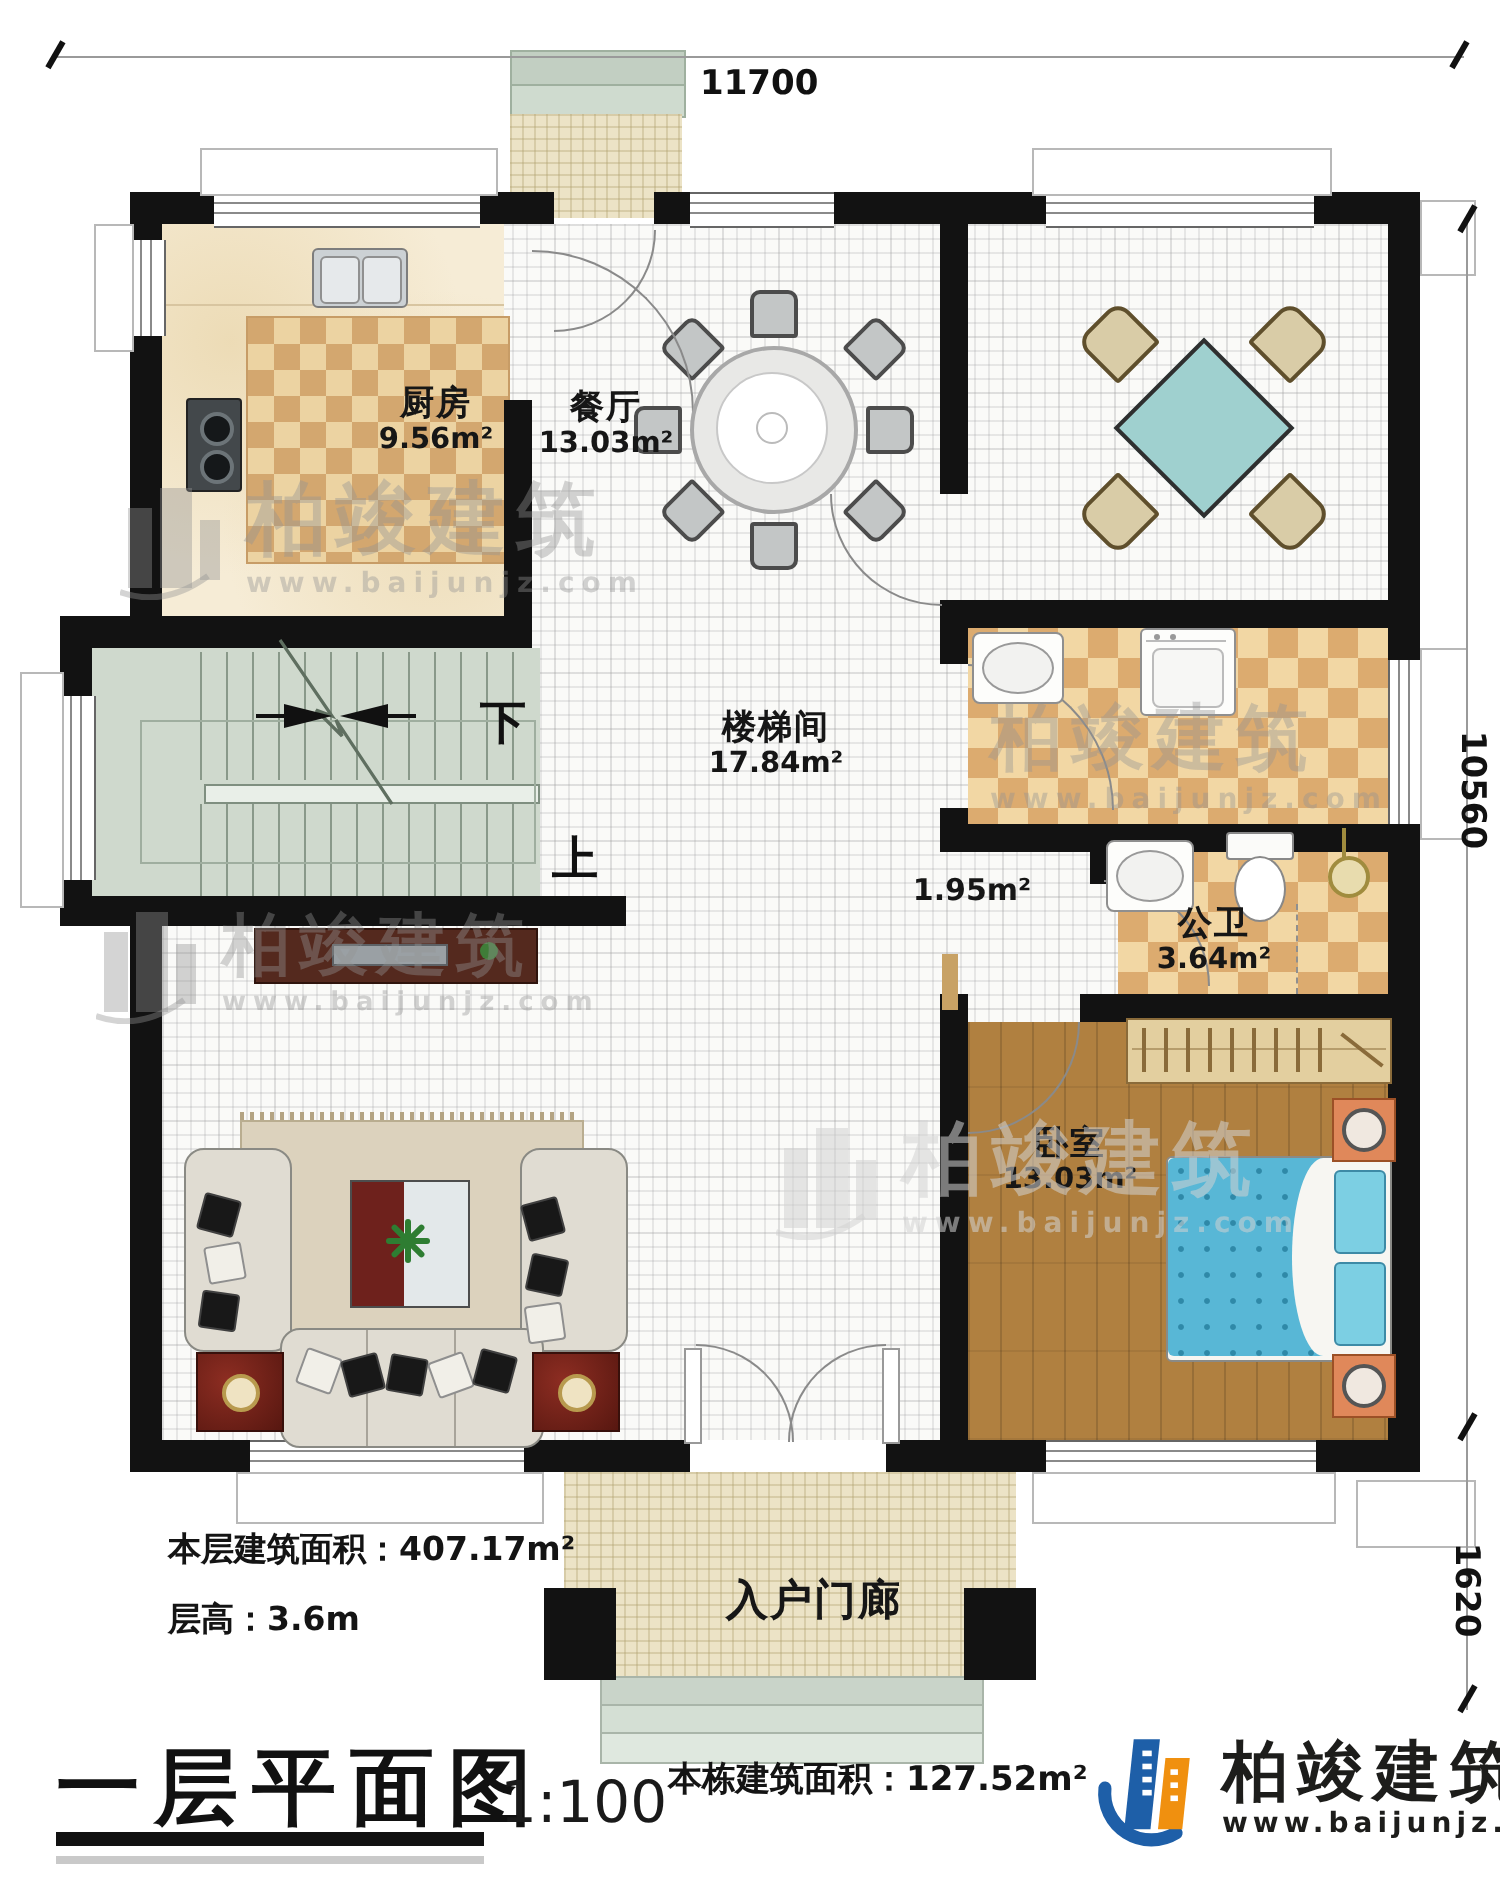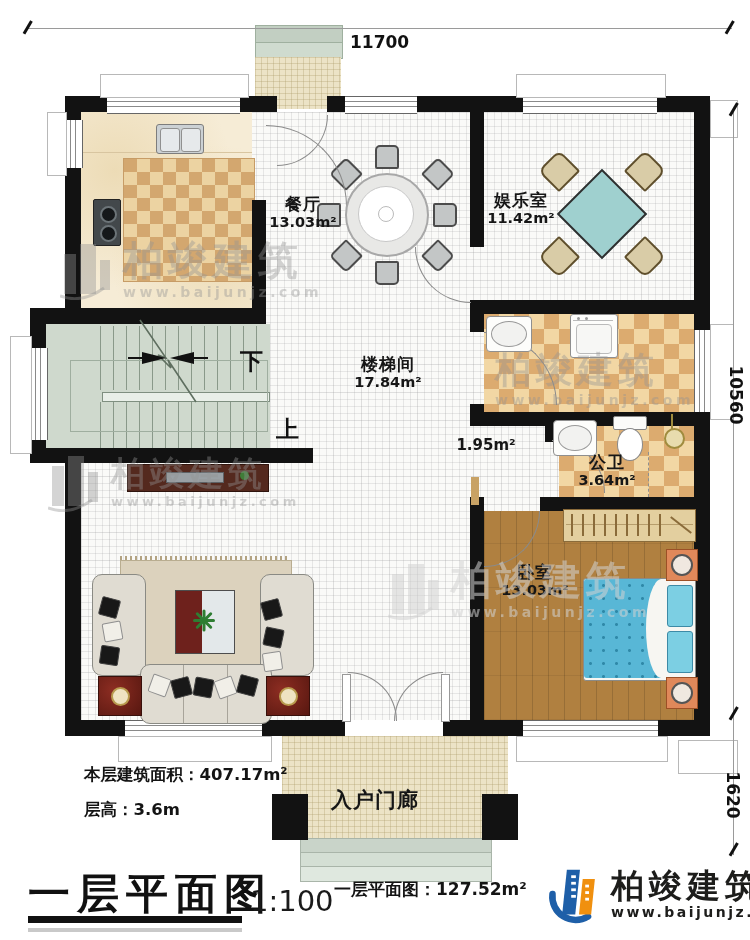--- a/index.html
+++ b/index.html
@@ -259,44 +259,44 @@
   <div class="arc br" style="left:277px;top:115px;width:50px;height:50px"></div>
   <div class="arc bl" style="left:415px;top:247px;width:55px;height:55px"></div>
   <div class="arc tr" style="left:484px;top:332px;width:72px;height:72px"></div>
   <div class="arc tr" style="left:552px;top:440px;width:52px;height:52px"></div>
   <div class="arc br" style="left:484px;top:511px;width:55px;height:55px"></div>
   <div class="arc tr" style="left:348px;top:672px;width:48px;height:48px"></div>
   <div class="arc tl" style="left:394px;top:672px;width:48px;height:48px"></div>
   <div class="a" style="left:342px;top:674px;width:7px;height:46px;background:#fff;border:1px solid #999"></div>
   <div class="a" style="left:441px;top:674px;width:7px;height:46px;background:#fff;border:1px solid #999"></div>
 
+  <div class="room-label" style="left:158px;top:192px;width:120px">
+    <div class="rn">厨房</div>
+    <div class="ra">9.56m²</div>
+  </div>
   <div class="room-label" style="left:245px;top:194px;width:116px">
     <div class="rn">餐厅</div>
     <div class="ra">13.03m²</div>
   </div>
-  <div class="room-label" style="left:466px;top:190px;width:110px">
-    <div class="rn">娱乐室</div>
-    <div class="ra">11.42m²</div>
-  </div>
   <div class="room-label" style="left:328px;top:354px;width:120px">
     <div class="rn">楼梯间</div>
     <div class="ra">17.84m²</div>
   </div>
   <div class="room-label" style="left:436px;top:436px;width:100px">
     <div class="ra" style="font-size:15px">1.95m²</div>
   </div>
   <div class="room-label" style="left:548px;top:452px;width:118px">
     <div class="rn">公卫</div>
     <div class="ra">3.64m²</div>
   </div>
   <div class="room-label" style="left:476px;top:562px;width:118px">
     <div class="rn">卧室</div>
     <div class="ra">13.03m²</div>
   </div>
-  <div class="room-label" style="left:310px;top:788px;width:130px">
+  <div class="room-label" style="left:342px;top:788px;width:130px">
     <div class="rn" style="font-size:21px">入户门廊</div>
   </div>
 
   <div class="dline" style="left:28px;top:28px;width:704px;height:1px"></div>
   <div class="tick" style="left:20px;top:26px"></div>
   <div class="tick" style="left:722px;top:26px"></div>
   <div class="dim" style="left:350px;top:32px">11700</div>
   <div class="dline" style="left:733px;top:112px;width:1px;height:743px"></div>
   <div class="tick" style="left:726px;top:108px"></div>
   <div class="tick" style="left:726px;top:712px"></div>
@@ -347,21 +347,21 @@
       </div>
   </div>
 
   <div class="footer-info" style="left:84px;top:764px;font-size:16.5px">本层建筑面积：407.17m²</div>
   <div class="footer-info" style="left:84px;top:799px;font-size:16.5px">层高：3.6m</div>
 
   <div class="a" style="left:28px;top:866px;font-size:42px;font-weight:700;letter-spacing:7px;color:#111;z-index:60">一层平面图</div>
   <div class="a" style="left:28px;top:916px;width:214px;height:7px;background:#111;z-index:60"></div>
   <div class="a" style="left:28px;top:928px;width:214px;height:4px;background:#c9c9c9;z-index:60"></div>
   <div class="a" style="left:250px;top:884px;font-size:29px;font-weight:500;color:#1a1a1a;z-index:60">1:100</div>
-  <div class="footer-info" style="left:334px;top:878px">一层平面图：127.52m²</div>
+  <div class="footer-info" style="left:334px;top:878px">本栋建筑面积：127.52m²</div>
 
   <div class="a" style="left:545px;top:862px;display:flex;align-items:center;gap:8px;z-index:60">
     <svg width="58" height="64" viewBox="0 0 62 64">
       <path d="M8,32 A25,25 0 0 0 46,56" fill="none" stroke="#1e5fa8" stroke-width="7" stroke-linecap="round"></path>
       <rect x="24" y="6" width="14" height="48" fill="#1e5fa8" transform="skewX(-6)"></rect>
       <rect x="42" y="16" width="13" height="38" fill="#f0900f" transform="skewX(-6)"></rect>
       <rect x="28" y="12" width="5" height="3" fill="#fff"></rect>
         <rect x="28" y="19" width="5" height="3" fill="#fff"></rect>
       <rect x="28" y="26" width="5" height="3" fill="#fff"></rect>
         <rect x="28" y="33" width="5" height="3" fill="#fff"></rect>

